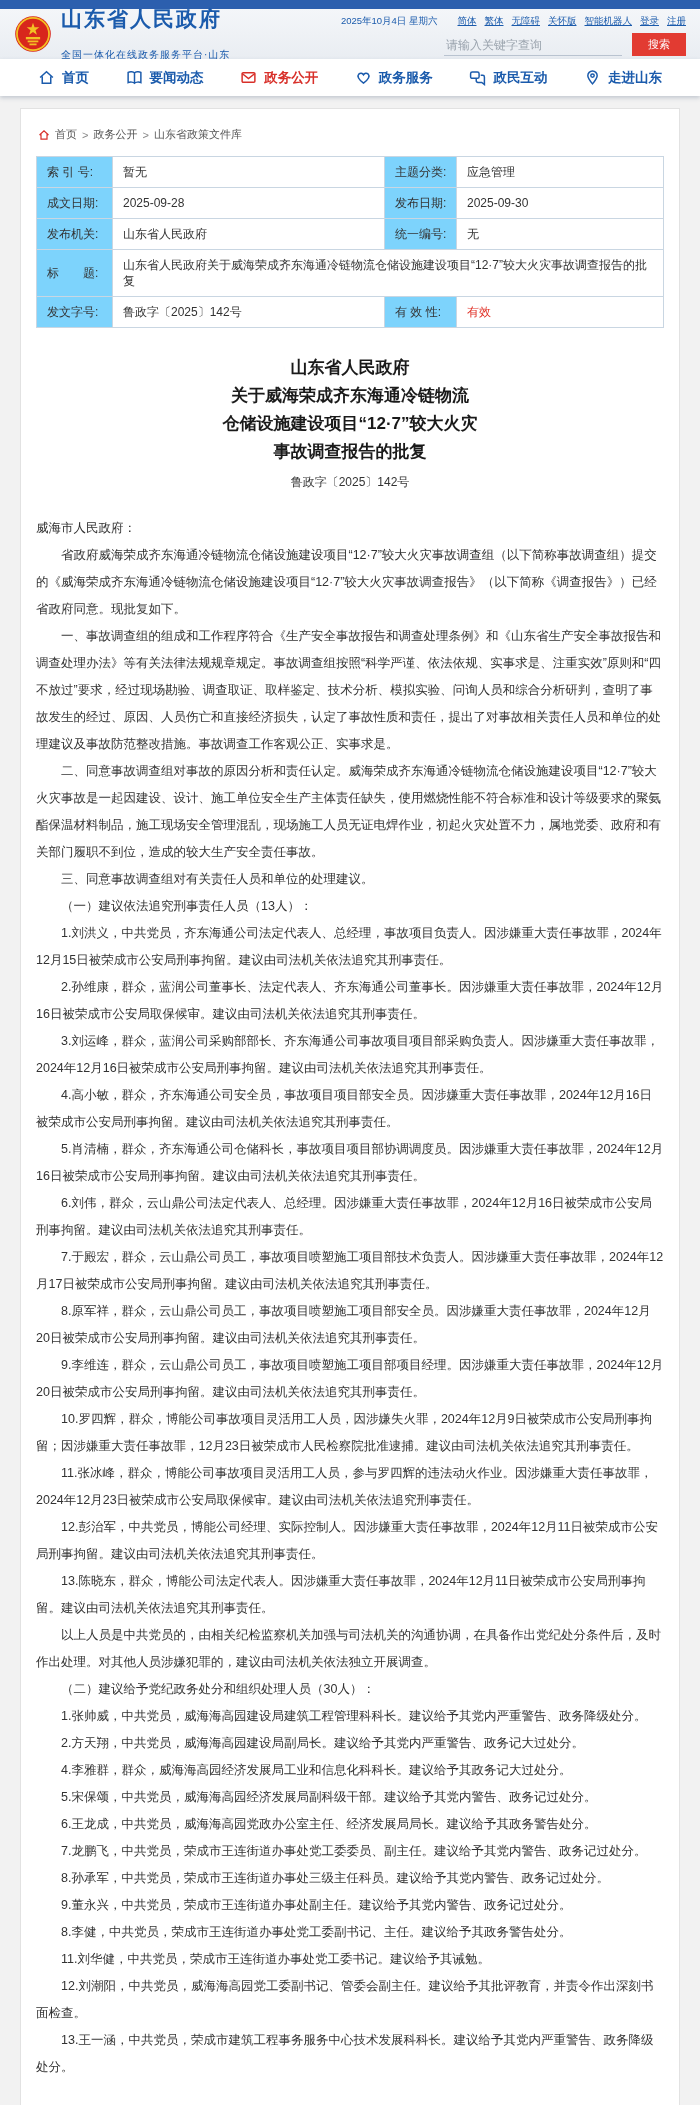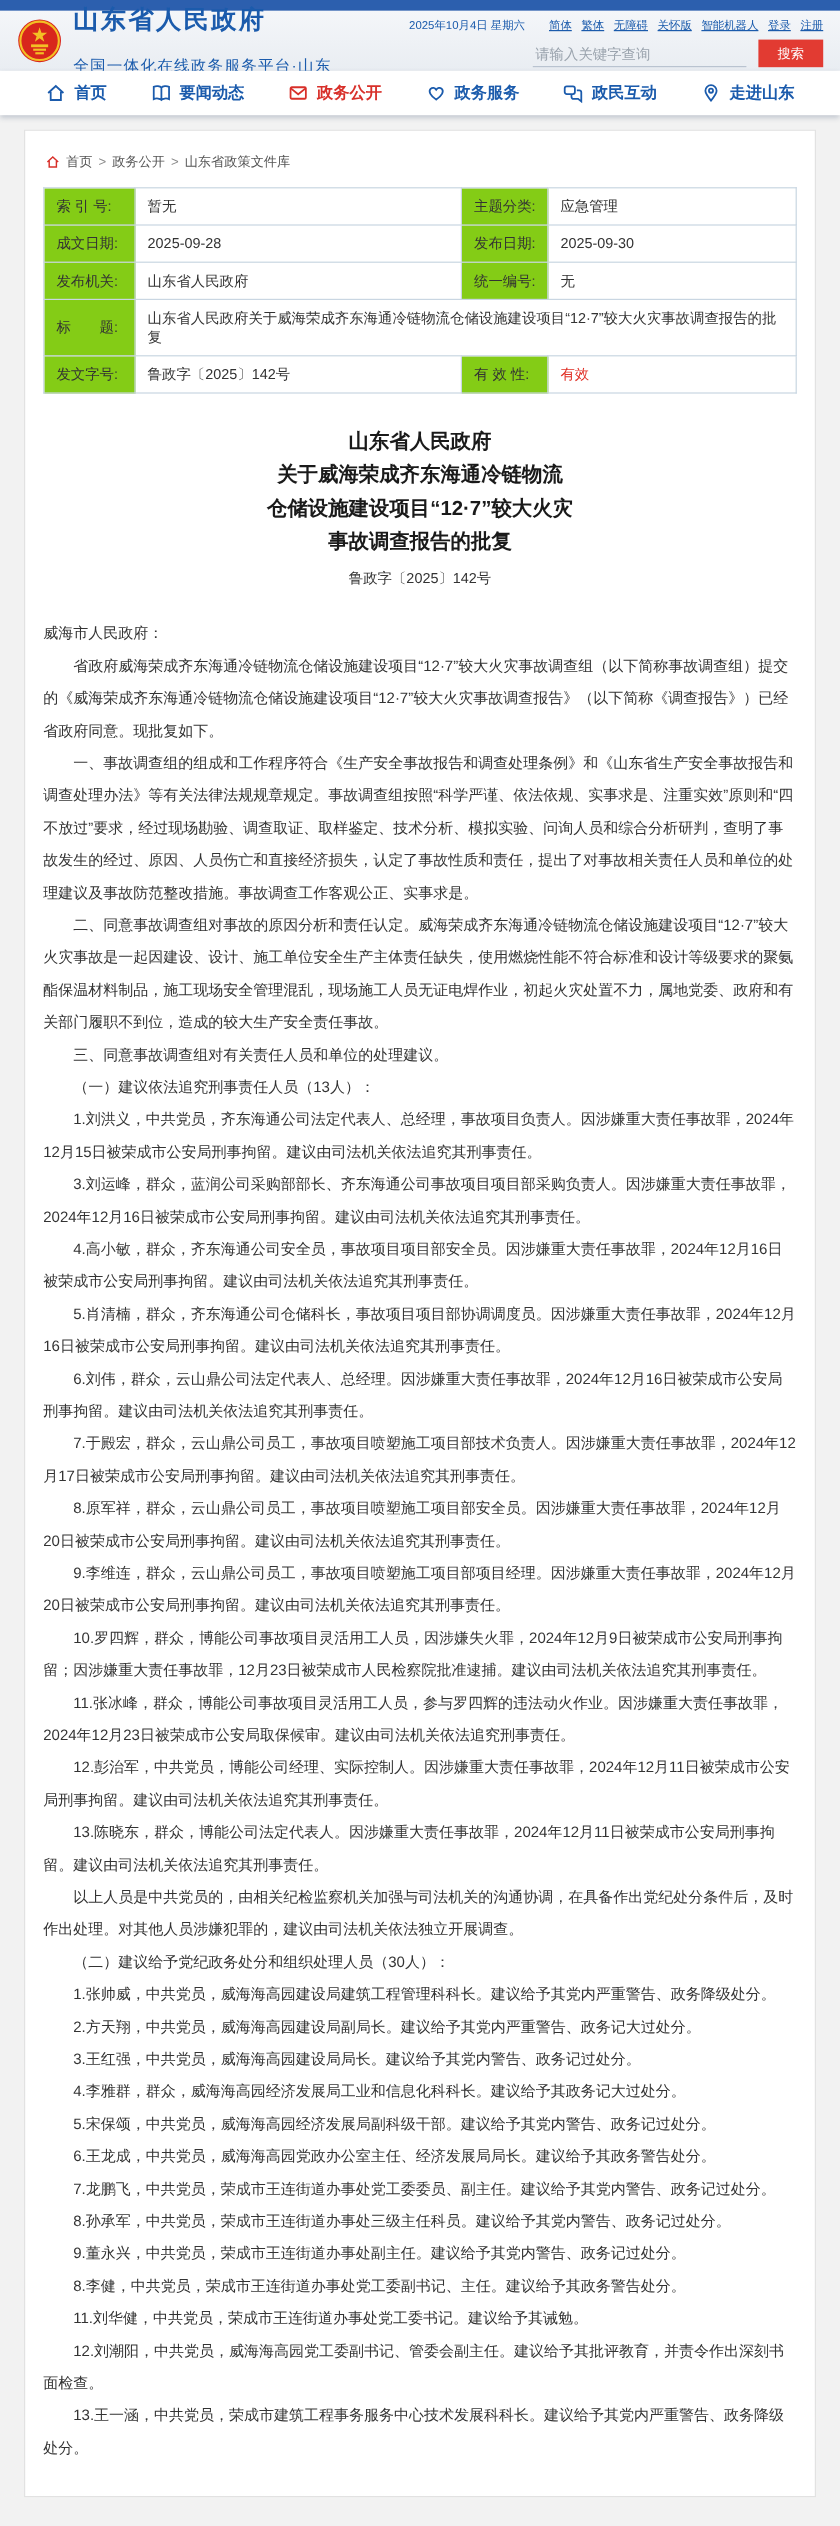--- a/index.html
+++ b/index.html
@@ -8,21 +8,21 @@
   .screen { width:700px; height:2105px; overflow:hidden; background:#f2f2f2; margin:0 auto; position:relative; }
 
   
   .topbar { height:9px; background:#2c5fae; }
 
   
   .header { height:50px; background:linear-gradient(#f4f6f9,#e9edf2); display:flex; align-items:center; padding:0 14px; }
   .emblem { width:38px; height:38px; flex:0 0 38px; margin-right:9px; }
   .site-ident { display:flex; flex-direction:column; justify-content:center; }
   .site-title { font-size:21px; font-weight:bold; color:#1b5bac; letter-spacing:2px; line-height:24px; }
-  .site-subtitle { font-size:13px; color:#1b5bac; letter-spacing:1px; margin-top:17px; }
+  .site-subtitle { font-size:10px; color:#1b5bac; letter-spacing:1px; margin-top:17px; }
   .header-right { margin-left:auto; display:flex; flex-direction:column; align-items:flex-end; gap:5px; padding-top:2px; }
   .utilities { font-size:9.5px; color:#1b5bac; display:flex; gap:20px; white-space:nowrap; }
   .utilities .util-link { cursor:pointer; }
   .search-row { display:flex; align-items:flex-end; }
   .search-input { width:178px; border:none; border-bottom:1px solid #b9c3d0; background:transparent; font-size:12px; padding:3px 2px; color:#333; outline:none; font-family:Liberation Sans, sans-serif; }
   .search-input::placeholder { color:#9aa3ad; }
   .search-btn { width:54px; height:23px; background:#e23b32; color:#fff; font-size:11px; border:none; margin-left:10px; cursor:pointer; font-family:Liberation Serif, serif; }
 
   
   .nav { height:37px; background:#ffffff; display:flex; align-items:center; justify-content:space-between; padding:0 38px; box-shadow:0 2px 4px rgba(60,80,110,.25); position:relative; z-index:2; }
@@ -34,21 +34,21 @@
   .content-wrap { padding:12px 20px 0; }
   .card { background:#fff; border:1px solid #e2e2e2; padding:10px 15px 26px; }
 
   .breadcrumb { font-size:11px; color:#555; display:flex; align-items:center; gap:5px; padding:8px 2px 14px; }
   .breadcrumb svg { width:12px; height:12px; stroke:#d8302a; fill:none; stroke-width:1.6; }
   .crumb { cursor:pointer; }
   .crumb-sep { color:#888; }
 
   table.meta { width:100%; border-collapse:collapse; font-size:12px; color:#333; table-layout:fixed; }
   table.meta td { border:1px solid #c9d6e2; padding:7px 10px; line-height:16px; word-break:break-all; }
-  td.mlabel { background:#84cc16; white-space:nowrap; }
+  td.mlabel { background:#7dd3fc; white-space:nowrap; }
   col.c-l1 { width:76px; } col.c-v1 { width:272px; } col.c-l2 { width:72px; } col.c-v2 { width:auto; }
   .red-text { color:#e03026; }
 
   .doc-title { margin-top:26px; text-align:center; font-weight:bold; font-size:17px; line-height:28px; color:#1a1a1a; }
   .doc-number { text-align:center; font-size:12px; color:#333; margin-top:8px; }
 
   .doc-body { margin-top:24px; font-size:12.5px; line-height:27px; color:#333; }
   .salutation { text-indent:0; }
   .para { text-indent:2em; }
 </style>
@@ -197,36 +197,36 @@
 
       <div class="doc-body">
         <p class="salutation">威海市人民政府：</p>
         <div id="paragraphs">
             <p class="para">省政府威海荣成齐东海通冷链物流仓储设施建设项目“12·7”较大火灾事故调查组（以下简称事故调查组）提交的《威海荣成齐东海通冷链物流仓储设施建设项目“12·7”较大火灾事故调查报告》（以下简称《调查报告》）已经省政府同意。现批复如下。</p>
             <p class="para">一、事故调查组的组成和工作程序符合《生产安全事故报告和调查处理条例》和《山东省生产安全事故报告和调查处理办法》等有关法律法规规章规定。事故调查组按照“科学严谨、依法依规、实事求是、注重实效”原则和“四不放过”要求，经过现场勘验、调查取证、取样鉴定、技术分析、模拟实验、问询人员和综合分析研判，查明了事故发生的经过、原因、人员伤亡和直接经济损失，认定了事故性质和责任，提出了对事故相关责任人员和单位的处理建议及事故防范整改措施。事故调查工作客观公正、实事求是。</p>
             <p class="para">二、同意事故调查组对事故的原因分析和责任认定。威海荣成齐东海通冷链物流仓储设施建设项目“12·7”较大火灾事故是一起因建设、设计、施工单位安全生产主体责任缺失，使用燃烧性能不符合标准和设计等级要求的聚氨酯保温材料制品，施工现场安全管理混乱，现场施工人员无证电焊作业，初起火灾处置不力，属地党委、政府和有关部门履职不到位，造成的较大生产安全责任事故。</p>
             <p class="para">三、同意事故调查组对有关责任人员和单位的处理建议。</p>
             <p class="para">（一）建议依法追究刑事责任人员（13人）：</p>
             <p class="para">1.刘洪义，中共党员，齐东海通公司法定代表人、总经理，事故项目负责人。因涉嫌重大责任事故罪，2024年12月15日被荣成市公安局刑事拘留。建议由司法机关依法追究其刑事责任。</p>
+            <p class="para">2.孙维康，群众，蓝润公司董事长、法定代表人、齐东海通公司董事长。因涉嫌重大责任事故罪，2024年12月16日被荣成市公安局取保候审。建议由司法机关依法追究其刑事责任。</p>
             <p class="para">3.刘运峰，群众，蓝润公司采购部部长、齐东海通公司事故项目项目部采购负责人。因涉嫌重大责任事故罪，2024年12月16日被荣成市公安局刑事拘留。建议由司法机关依法追究其刑事责任。</p>
             <p class="para">4.高小敏，群众，齐东海通公司安全员，事故项目项目部安全员。因涉嫌重大责任事故罪，2024年12月16日被荣成市公安局刑事拘留。建议由司法机关依法追究其刑事责任。</p>
             <p class="para">5.肖清楠，群众，齐东海通公司仓储科长，事故项目项目部协调调度员。因涉嫌重大责任事故罪，2024年12月16日被荣成市公安局刑事拘留。建议由司法机关依法追究其刑事责任。</p>
             <p class="para">6.刘伟，群众，云山鼎公司法定代表人、总经理。因涉嫌重大责任事故罪，2024年12月16日被荣成市公安局刑事拘留。建议由司法机关依法追究其刑事责任。</p>
             <p class="para">7.于殿宏，群众，云山鼎公司员工，事故项目喷塑施工项目部技术负责人。因涉嫌重大责任事故罪，2024年12月17日被荣成市公安局刑事拘留。建议由司法机关依法追究其刑事责任。</p>
             <p class="para">8.原军祥，群众，云山鼎公司员工，事故项目喷塑施工项目部安全员。因涉嫌重大责任事故罪，2024年12月20日被荣成市公安局刑事拘留。建议由司法机关依法追究其刑事责任。</p>
             <p class="para">9.李维连，群众，云山鼎公司员工，事故项目喷塑施工项目部项目经理。因涉嫌重大责任事故罪，2024年12月20日被荣成市公安局刑事拘留。建议由司法机关依法追究其刑事责任。</p>
             <p class="para">10.罗四辉，群众，博能公司事故项目灵活用工人员，因涉嫌失火罪，2024年12月9日被荣成市公安局刑事拘留；因涉嫌重大责任事故罪，12月23日被荣成市人民检察院批准逮捕。建议由司法机关依法追究其刑事责任。</p>
             <p class="para">11.张冰峰，群众，博能公司事故项目灵活用工人员，参与罗四辉的违法动火作业。因涉嫌重大责任事故罪，2024年12月23日被荣成市公安局取保候审。建议由司法机关依法追究刑事责任。</p>
             <p class="para">12.彭治军，中共党员，博能公司经理、实际控制人。因涉嫌重大责任事故罪，2024年12月11日被荣成市公安局刑事拘留。建议由司法机关依法追究其刑事责任。</p>
             <p class="para">13.陈晓东，群众，博能公司法定代表人。因涉嫌重大责任事故罪，2024年12月11日被荣成市公安局刑事拘留。建议由司法机关依法追究其刑事责任。</p>
             <p class="para">以上人员是中共党员的，由相关纪检监察机关加强与司法机关的沟通协调，在具备作出党纪处分条件后，及时作出处理。对其他人员涉嫌犯罪的，建议由司法机关依法独立开展调查。</p>
             <p class="para">（二）建议给予党纪政务处分和组织处理人员（30人）：</p>
             <p class="para">1.张帅威，中共党员，威海海高园建设局建筑工程管理科科长。建议给予其党内严重警告、政务降级处分。</p>
             <p class="para">2.方天翔，中共党员，威海海高园建设局副局长。建议给予其党内严重警告、政务记大过处分。</p>
-            <p class="para">3.王红强，中共党员，威海海高园建设局局长。建议给予其党内警告、政务记过处分。</p>
             <p class="para">4.李雅群，群众，威海海高园经济发展局工业和信息化科科长。建议给予其政务记大过处分。</p>
             <p class="para">5.宋保颂，中共党员，威海海高园经济发展局副科级干部。建议给予其党内警告、政务记过处分。</p>
             <p class="para">6.王龙成，中共党员，威海海高园党政办公室主任、经济发展局局长。建议给予其政务警告处分。</p>
             <p class="para">7.龙鹏飞，中共党员，荣成市王连街道办事处党工委委员、副主任。建议给予其党内警告、政务记过处分。</p>
             <p class="para">8.孙承军，中共党员，荣成市王连街道办事处三级主任科员。建议给予其党内警告、政务记过处分。</p>
             <p class="para">9.董永兴，中共党员，荣成市王连街道办事处副主任。建议给予其党内警告、政务记过处分。</p>
             <p class="para">8.李健，中共党员，荣成市王连街道办事处党工委副书记、主任。建议给予其政务警告处分。</p>
             <p class="para">11.刘华健，中共党员，荣成市王连街道办事处党工委书记。建议给予其诫勉。</p>
             <p class="para">12.刘潮阳，中共党员，威海海高园党工委副书记、管委会副主任。建议给予其批评教育，并责令作出深刻书面检查。</p>
             <p class="para">13.王一涵，中共党员，荣成市建筑工程事务服务中心技术发展科科长。建议给予其党内严重警告、政务降级处分。</p>

